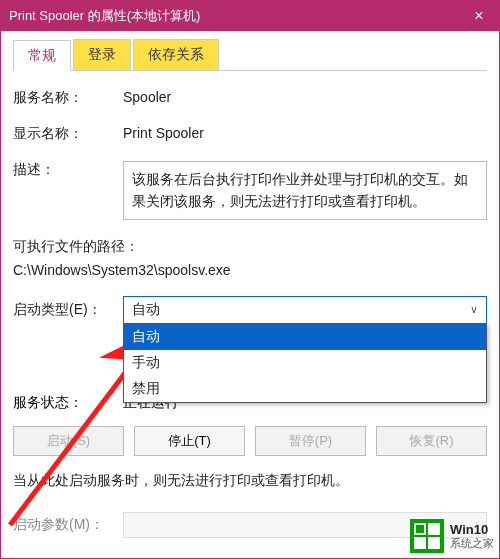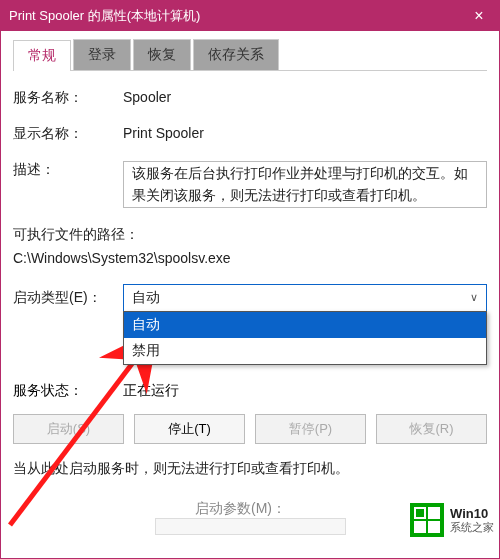--- a/index.html
+++ b/index.html
@@ -2,46 +2,46 @@
 <html><head>
 <meta charset="utf-8">
 <style>
   * { box-sizing: border-box; font-family: "Microsoft YaHei", "SimSun", sans-serif; }
   body { margin: 0; background: #f0f0f0; width: 500px; height: 559px; overflow: hidden; position: relative; }
   .window { position: absolute; top: 0; left: 0; width: 500px; height: 559px; background: #fff; border: 1px solid #b52a69; }
   .titlebar { height: 30px; background: #b52a69; color: #fff; display: flex; align-items: center; justify-content: space-between; padding: 0 8px; font-size: 13px; }
   .titlebar .close { width: 24px; text-align: center; cursor: pointer; font-size: 16px; }
   .content { padding: 8px 12px 12px 12px; }
   .tabs { display: flex; border-bottom: 1px solid #ccc; margin-bottom: 18px; }
-  .tab { padding: 6px 14px; font-size: 14px; background: #a3a3a3; border: 1px solid #ccc; border-bottom: none; margin-right: 2px; cursor: pointer; color: #333; }
+  .tab { padding: 6px 14px; font-size: 14px; background: #fde047; border: 1px solid #ccc; border-bottom: none; margin-right: 2px; cursor: pointer; color: #333; }
   .tab.active { background: #fff; color: #b52a69; position: relative; top: 1px; }
   .row { display: flex; align-items: flex-start; margin-bottom: 18px; font-size: 14px; color: #222; margin-top: 8px; }
   .row .lbl { width: 110px; flex-shrink: 0; }
   .row .val { flex: 1; }
-  .desc-box { border: 1px solid #bbb; padding: 0 8px; font-size: 14px; line-height: 1.6; background: #fff; }
+  .desc-box { border: 1px solid #bbb; padding: 6px 8px; font-size: 14px; line-height: 1.6; background: #fff; }
   .path-block { margin-bottom: 18px; font-size: 14px; color: #222; }
   .path-block .path-lbl { margin-bottom: 6px; }
   .select-wrap { position: relative; flex: 1; }
   .select-display { border: 1.5px solid #0a63c9; height: 28px; display: flex; align-items: center; justify-content: space-between; padding: 0 8px; font-size: 14px; background: #fff; cursor: pointer; }
   .select-display .chev { font-size: 11px; color: #555; }
   .dropdown { position: absolute; top: 27px; left: 0; right: 0; border: 1px solid #555; background: #fff; z-index: 10; box-shadow: 2px 2px 4px rgba(0,0,0,0.25); }
   .dropdown .opt { padding: 4px 8px; font-size: 14px; cursor: pointer; }
   .dropdown .opt.sel { background: #0a63c9; color: #fff; }
   .btn-row { display: flex; gap: 10px; margin-bottom: 16px; }
   .btn { flex: 1; height: 30px; border: 1px solid #bbb; background: #f6f6f6; font-size: 13px; cursor: pointer; }
   .btn:disabled { color: #aaa; background: #f2f2f2; cursor: default; }
   .note { font-size: 14px; color: #222; margin-bottom: 22px; }
-  .params-row { display: flex; align-items: center; font-size: 14px; color: #888; flex-direction: column; }
+  .params-row { display: flex; align-items: center; font-size: 14px; color: #888; }
   .params-row .lbl2 { width: 110px; }
   .params-row input { flex: 1; height: 26px; border: 1px solid #ddd; background: #f7f7f7; padding: 0 6px; }
   .status-row { display:flex; margin-top: 70px; margin-bottom: 14px; font-size:14px; }
   
   .arrow { position:absolute; left:0; top:270px; width:200px; height:260px; pointer-events:none; }
   
-  .wm { position:absolute; right:6px; bottom:22px; display:flex; align-items:center; gap:6px; }
+  .wm { position:absolute; right:6px; bottom:6px; display:flex; align-items:center; gap:6px; }
   .wm .logo { width:34px; height:34px; background:#00a300; display:grid; grid-template-columns:1fr 1fr; grid-template-rows:1fr 1fr; gap:2px; padding:4px; }
   .wm .logo div { background:#fff; }
   .wm .logo div:nth-child(1){ background:#00a300; border:2px solid #fff; }
   .wm .txt { font-size:13px; line-height:1.1; }
   .wm .txt .l1 { font-weight:bold; color:#222; }
   .wm .txt .l2 { color:#555; font-size:11px; }
 </style>
 </head>
 <body>
 
@@ -49,21 +49,20 @@
   <div class="titlebar">
     <span>Print Spooler 的属性(本地计算机)</span>
     <span class="close">×</span>
   </div>
 
   <div class="content">
 
     <div class="tabs">
       <div class="tab active">常规</div>
       <div class="tab">登录</div>
-      <div class="tab">恢复</div>
       <div class="tab">依存关系</div>
     </div>
 
     <div class="row">
       <div class="lbl">服务名称：</div>
       <div class="val">Spooler</div>
     </div>
 
     <div class="row">
       <div class="lbl">显示名称：</div>
@@ -82,20 +81,21 @@
 
     <div class="row" style="align-items:center; margin-bottom:0;">
       <div class="lbl">启动类型(E)：</div>
       <div class="select-wrap">
         <div class="select-display">
           <span>自动</span>
           <span class="chev">∨</span>
         </div>
         <div class="dropdown">
           <div class="opt sel">自动</div>
+          <div class="opt">手动</div>
           <div class="opt">禁用</div>
         </div>
       </div>
     </div>
 
     <div class="status-row">
       <div class="lbl" style="width:110px;">服务状态：</div>
       <div>正在运行</div>
     </div>
 

